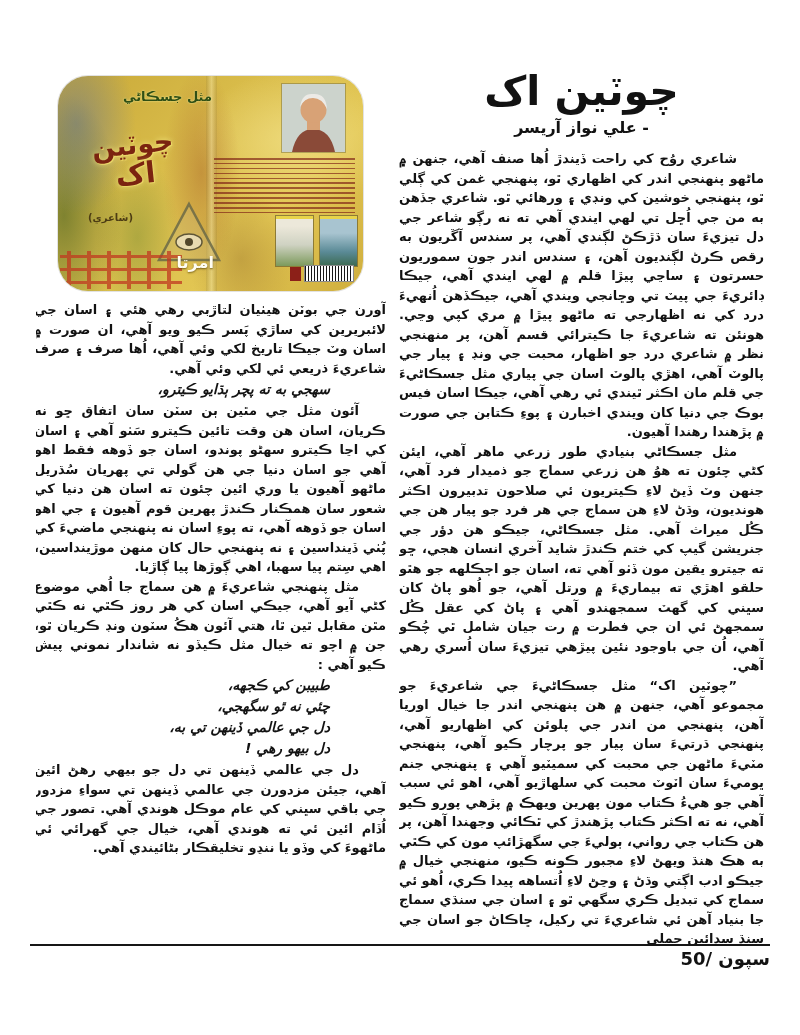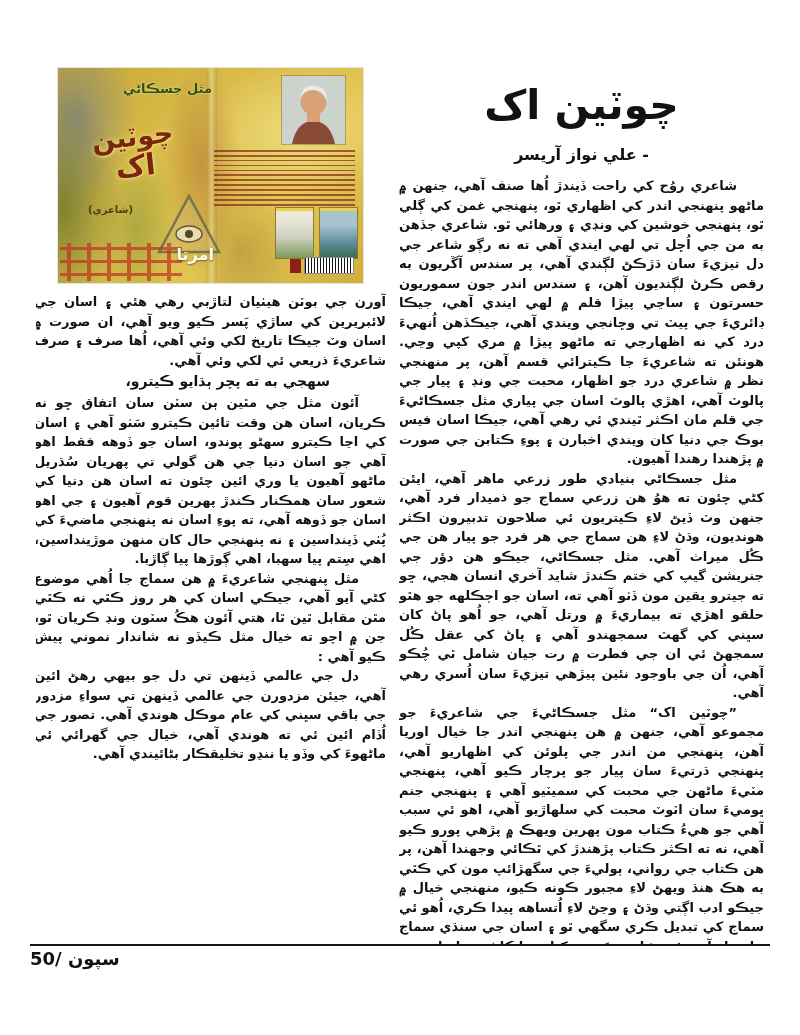--- a/index.html
+++ b/index.html
@@ -9,46 +9,47 @@
   
   .content{
     position:absolute;top:66px;left:36px;right:36px;height:878px;
     display:flex;flex-direction:row;gap:13px;direction:rtl;overflow:hidden;
   }
   .col{overflow:hidden;}
   .col-right{width:365px;flex:0 0 365px;}
   .col-left{width:352px;flex:0 0 352px;}
 
   .title-block{text-align:center;margin:2px 0 12px 0;}
-  .article-title{font-size:41px;line-height:1.15;font-weight:bold;margin:16px;}
+  .article-title{font-size:41px;line-height:1.15;font-weight:bold;margin:2px;}
   .byline{font-size:16px;font-weight:bold;margin-top:3px;text-align:center;}
 
   .para{
     font-size:13px;line-height:1.5;font-weight:bold;
     text-align:justify;text-indent:27px;margin:0;
   }
   .para.no-indent{text-indent:0;}
-  .verse{margin:1px 0;}
+  .verse{margin:1px 0;font-style:italic;}
   .verse-line{
     font-size:14px;line-height:1.5;font-weight:bold;
     text-align:right;padding-left:0;padding-right:56px;
   }
 
   
   .cover{
-    position:relative;width:305px;height:215px;margin:2px auto 9px auto;
+    position:relative;width:305px;height:215px;margin:10px auto 9px auto;
     overflow:hidden;box-shadow:0 0 0 1px #e2e2e2;
     background:
       radial-gradient(ellipse 85px 130px at 6% 22%, rgba(96,116,148,0.55), transparent 70%),
       radial-gradient(ellipse 80px 170px at 2% 65%, rgba(70,96,34,0.60), transparent 72%),
       radial-gradient(ellipse 60px 120px at 26% 75%, rgba(120,140,50,0.45), transparent 70%),
       radial-gradient(ellipse 55px 150px at 47% 45%, rgba(168,96,40,0.45), transparent 70%),
       radial-gradient(ellipse 70px 90px at 60% 85%, rgba(150,110,40,0.40), transparent 75%),
       radial-gradient(ellipse 130px 90px at 78% 30%, rgba(240,222,130,0.85), transparent 78%),
       linear-gradient(135deg,#c8a838,#d9bc4a 38%,#e2c653 68%,#cfae3e);
+    border-radius: 30px;
   }
   .spine{
     position:absolute;left:148px;top:0;width:11px;height:100%;
     background:linear-gradient(to right, rgba(60,50,10,0.10), rgba(255,250,200,0.35), rgba(60,50,10,0.10));
   }
   .cover-author{
     position:absolute;left:58px;top:13px;width:104px;text-align:center;
     font-size:13px;font-weight:bold;color:#2f4f14;text-shadow:0 0 2px rgba(255,255,180,0.8);
   }
   .cover-title{
@@ -84,21 +85,21 @@
   }
   .redbox{position:absolute;right:62px;top:191px;width:11px;height:14px;background:#8c2018;}
   .barcode{
     position:absolute;right:10px;top:190px;width:48px;height:15px;
     background:repeating-linear-gradient(to right,#151515 0 1px,#fdfdfd 1px 3px);
     box-shadow:0 0 0 1px #8a8a8a;
   }
 
   
   .footer{position:absolute;left:30px;right:30px;top:944px;border-top:2px solid #161616;}
-  .footer-text{direction:rtl;text-align:left;font-size:18px;font-weight:bold;margin-top:2px;}
+  .footer-text{direction:rtl;text-align:right;font-size:18px;font-weight:bold;margin-top:2px;}
 </style>
 </head>
 <body>
 
 <div class="page">
 
   <div class="content">
 
     <div class="col col-right">
       <div class="title-block">
@@ -140,20 +141,26 @@
         <div class="redbox"></div>
         <div class="barcode"></div>
       </div>
 
       <p class="para no-indent">آورن جي بوٽن هيٺيان لتاڙبي رهي هئي ۽ اسان جي لائبريرين کي ساڙي پَسر ڪيو ويو آهي، ان صورت ۾ اسان وٽ جيڪا تاريخ لکي وئي آهي، اُها صرف ۽ صرف شاعريءَ ذريعي ئي لکي وئي آهي.</p>
       <div class="verse">
         <div class="verse-line">سهجي به ته پچر ٻڌايو ڪيترو،</div>
       </div>
       <p class="para">آئون مثل جي مٿين ٻن سٽن سان اتفاق ڇو نه ڪريان، اسان هن وقت تائين ڪيترو سَٺو آهي ۽ اسان کي اڃا ڪيترو سهڻو پوندو، اسان جو ڏوهه فقط اهو آهي جو اسان دنيا جي هن گولي تي پهريان سُڌريل ماڻهو آهيون يا وري ائين چئون ته اسان هن دنيا کي شعور سان همڪنار ڪندڙ پهرين قوم آهيون ۽ جي اهو اسان جو ڏوهه آهي، ته پوءِ اسان نه پنهنجي ماضيءَ کي پُٺي ڏينداسين ۽ نه پنهنجي حال کان منهن موڙينداسين، اهي سِتم پيا سهبا، اهي ڳوڙها پيا ڳاڙبا.</p>
       <p class="para">مثل پنهنجي شاعريءَ ۾ هن سماج جا اُهي موضوع کڻي آيو آهي، جيڪي اسان کي هر روز ڪٿي نه ڪٿي مٿن مقابل ٿين ٿا، هتي آئون هڪُ سٽون ونڊ ڪريان ٿو، جن ۾ اچو ته خيال مثل ڪيڏو نه شاندار نموني پيش ڪيو آهي :</p>
+      <div class="verse">
+        <div class="verse-line">طبيبن کي ڪجهه،</div>
+        <div class="verse-line">چئي نه ٿو سگهجي،</div>
+        <div class="verse-line">دل جي عالمي ڏينهن تي به،</div>
+        <div class="verse-line">دل بيهو رهي !</div>
+      </div>
       <p class="para">دل جي عالمي ڏينهن تي دل جو بيهي رهڻ ائين آهي، جيئن مزدورن جي عالمي ڏينهن تي سواءِ مزدور جي باقي سڀني کي عام موڪل هوندي آهي. تصور جي اُڏام ائين ئي ته هوندي آهي، خيال جي گهرائي ئي ماڻهوءَ کي وڏو يا ننڍو تخليقڪار بڻائيندي آهي.</p>
 
     </div>
 
   </div>
 
   <div class="footer">
     <div class="footer-text">سپون /50</div>
   </div>
 

